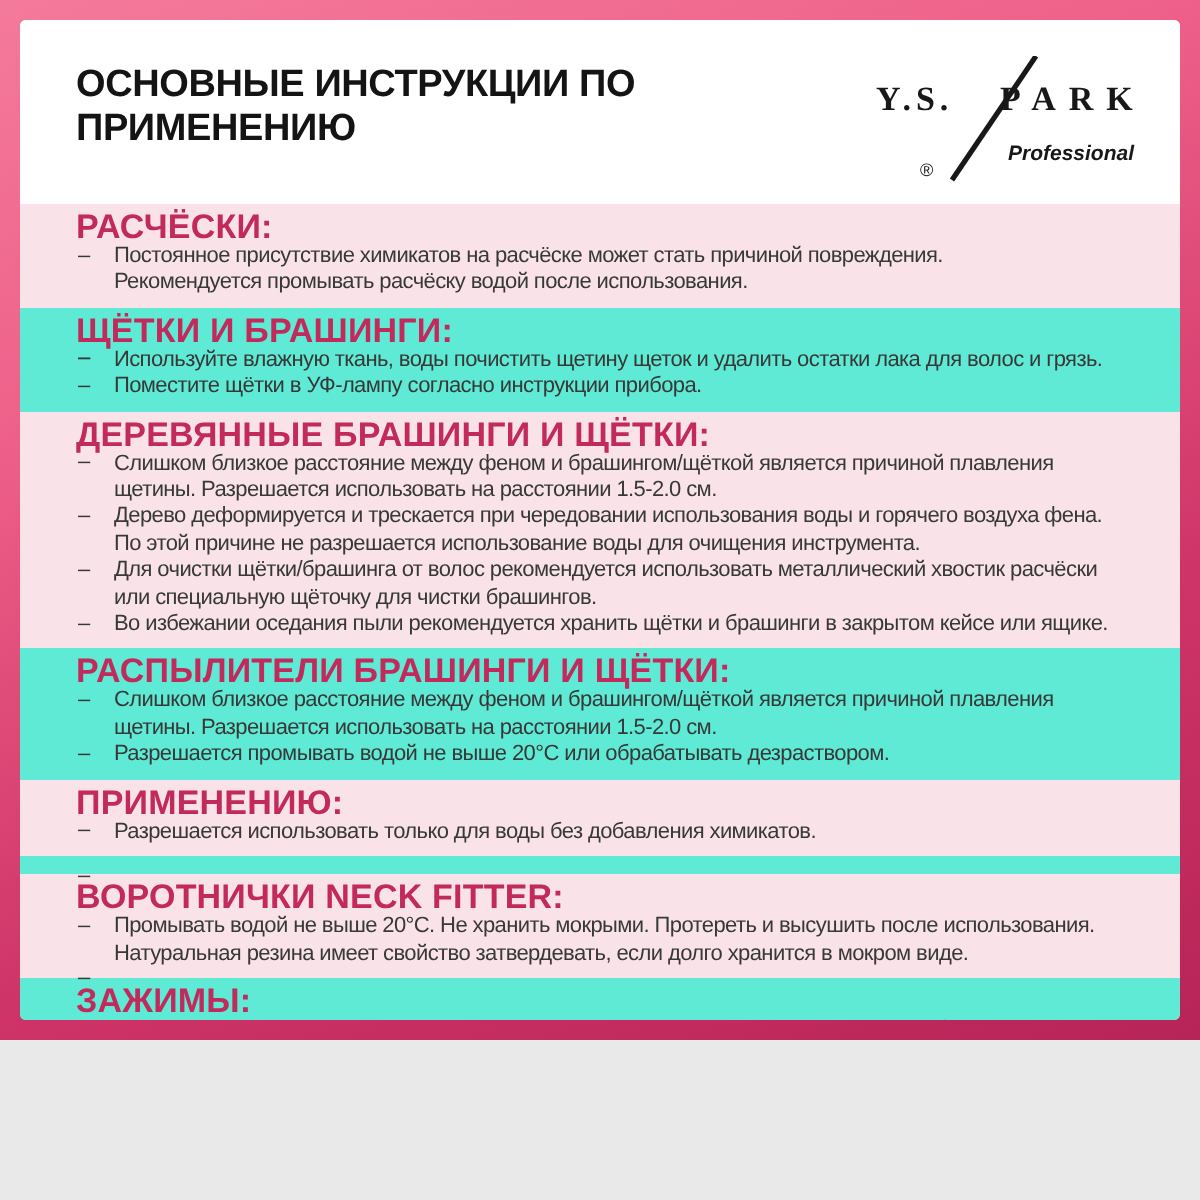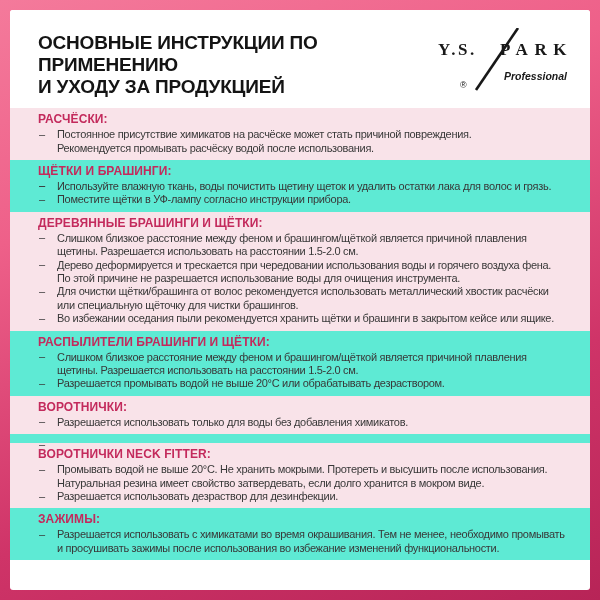--- a/index.html
+++ b/index.html
@@ -2,21 +2,21 @@
 <html lang="ru"><head>
 <meta charset="utf-8">
 <style>
   * { margin: 0; padding: 0; box-sizing: border-box; }
   html, body { background: #e9e9e9; }
   body { font-family: "Liberation Sans", "DejaVu Sans", sans-serif; }
 
   .page {
     position: relative;
     width: 600px;
-    height: 600px;
+    height: 520px;
     background: linear-gradient(160deg, #f47a9b 0%, #ee6089 30%, #cf3468 68%, #b72457 100%);
     overflow: hidden;
   }
   .content {
     position: absolute;
     inset: 10px;
     background: #ffffff;
     border-radius: 3px;
     overflow: hidden;
     display: flex;
@@ -42,21 +42,21 @@
   .logo { flex: 0 0 auto; margin-top: 2px; }
   .logo svg { display: block; }
 
   
   .sections { flex: 1; display: flex; flex-direction: column; }
   .section { padding: 4px 8px 5px 28px; background: #5eead4; }
   .section.pink { background: #f9e3e9; }
   .section-heading {
     color: #c32a5c;
     font-weight: 700;
-    font-size: 12px;
+    font-size: 17px;
     line-height: 15px;
     letter-spacing: 0.1px;
     margin-bottom: 1px;
   }
   .items { list-style: none; }
   .item {
     position: relative;
     padding-left: 19px;
     font-size: 11px;
     line-height: 13.4px;
@@ -73,21 +73,20 @@
 </style>
 </head>
 <body>
 
 <div class="page">
   <div class="content">
 
     <header class="header">
       <h1 class="title">
         <span>ОСНОВНЫЕ ИНСТРУКЦИИ ПО ПРИМЕНЕНИЮ</span><br>
-        <span>И УХОДУ ЗА ПРОДУКЦИЕЙ</span>
       </h1>
       <div class="logo">
         <svg width="140" height="64" viewBox="0 0 140 64">
           <line x1="82" y1="0" x2="40" y2="62" stroke="#181818" stroke-width="2.6"></line>
           <text x="2" y="27" font-family="Liberation Serif, DejaVu Serif, serif" font-size="17" font-weight="bold" letter-spacing="2.5" fill="#181818">Y.S.</text>
           <text x="64" y="27" font-family="Liberation Serif, DejaVu Serif, serif" font-size="17" font-weight="bold" letter-spacing="6.5" fill="#181818">PARK</text>
           <text x="68" y="52" font-family="Liberation Sans, DejaVu Sans, sans-serif" font-size="10.5" font-weight="bold" font-style="italic" fill="#181818">Professional</text>
           <text x="24" y="60" font-family="Liberation Sans, DejaVu Sans, sans-serif" font-size="9" fill="#181818">®</text>
         </svg>
       </div>
@@ -162,21 +161,21 @@
       </li>
 
       <li class="item">
         <span class="marker">–</span>
         <span class="text">Разрешается промывать водой не выше 20°C или обрабатывать дезраствором.</span>
       </li>
     </ul>
       </section>
 
       <section class="section pink">
-        <h2 class="section-heading">ВОРОТНИЧКИ:</h2>
+        <h2 class="section-heading">ПРИМЕНЕНИЮ:</h2>
         <ul class="items">
       <li class="item">
         <span class="marker">–</span>
         <span class="text">Разрешается использовать только для воды без добавления химикатов.</span>
       </li>
     </ul>
       </section>
 
       <section class="section white">
         <ul class="items">
@@ -190,21 +189,20 @@
         <h2 class="section-heading">ВОРОТНИЧКИ NECK FITTER:</h2>
         <ul class="items">
       <li class="item">
         <span class="marker">–</span>
         <span class="text">Промывать водой не выше 20°C. Не хранить мокрыми. Протереть и высушить после использования.
 Натуральная резина имеет свойство затвердевать, если долго хранится в мокром виде.</span>
       </li>
 
       <li class="item">
         <span class="marker">–</span>
-        <span class="text">Разрешается использовать дезраствор для дезинфекции.</span>
       </li>
     </ul>
       </section>
 
       <section class="section white">
         <h2 class="section-heading">ЗАЖИМЫ:</h2>
         <ul class="items">
       <li class="item">
         <span class="marker">–</span>
         <span class="text">Разрешается использовать с химикатами во время окрашивания. Тем не менее, необходимо промывать

